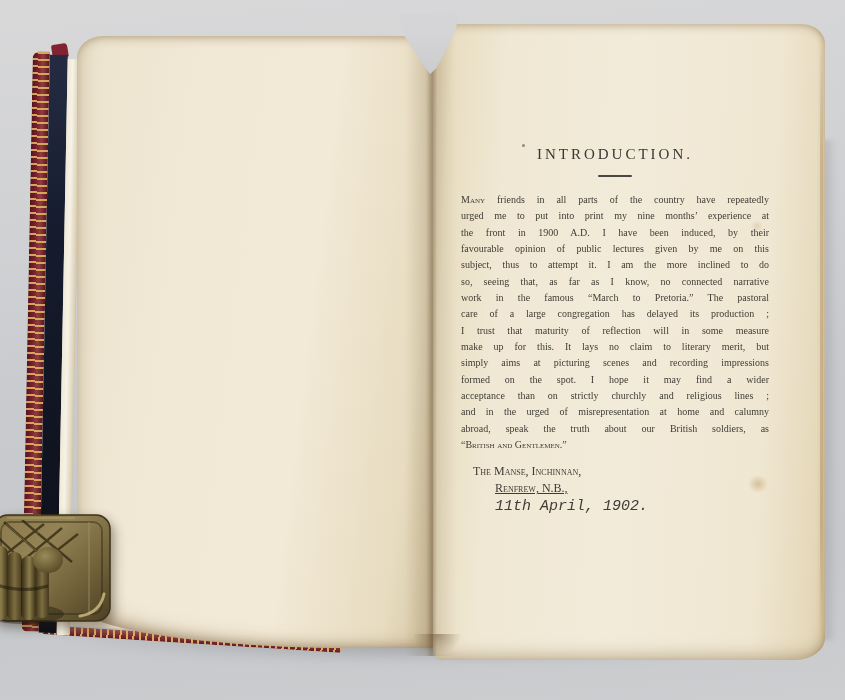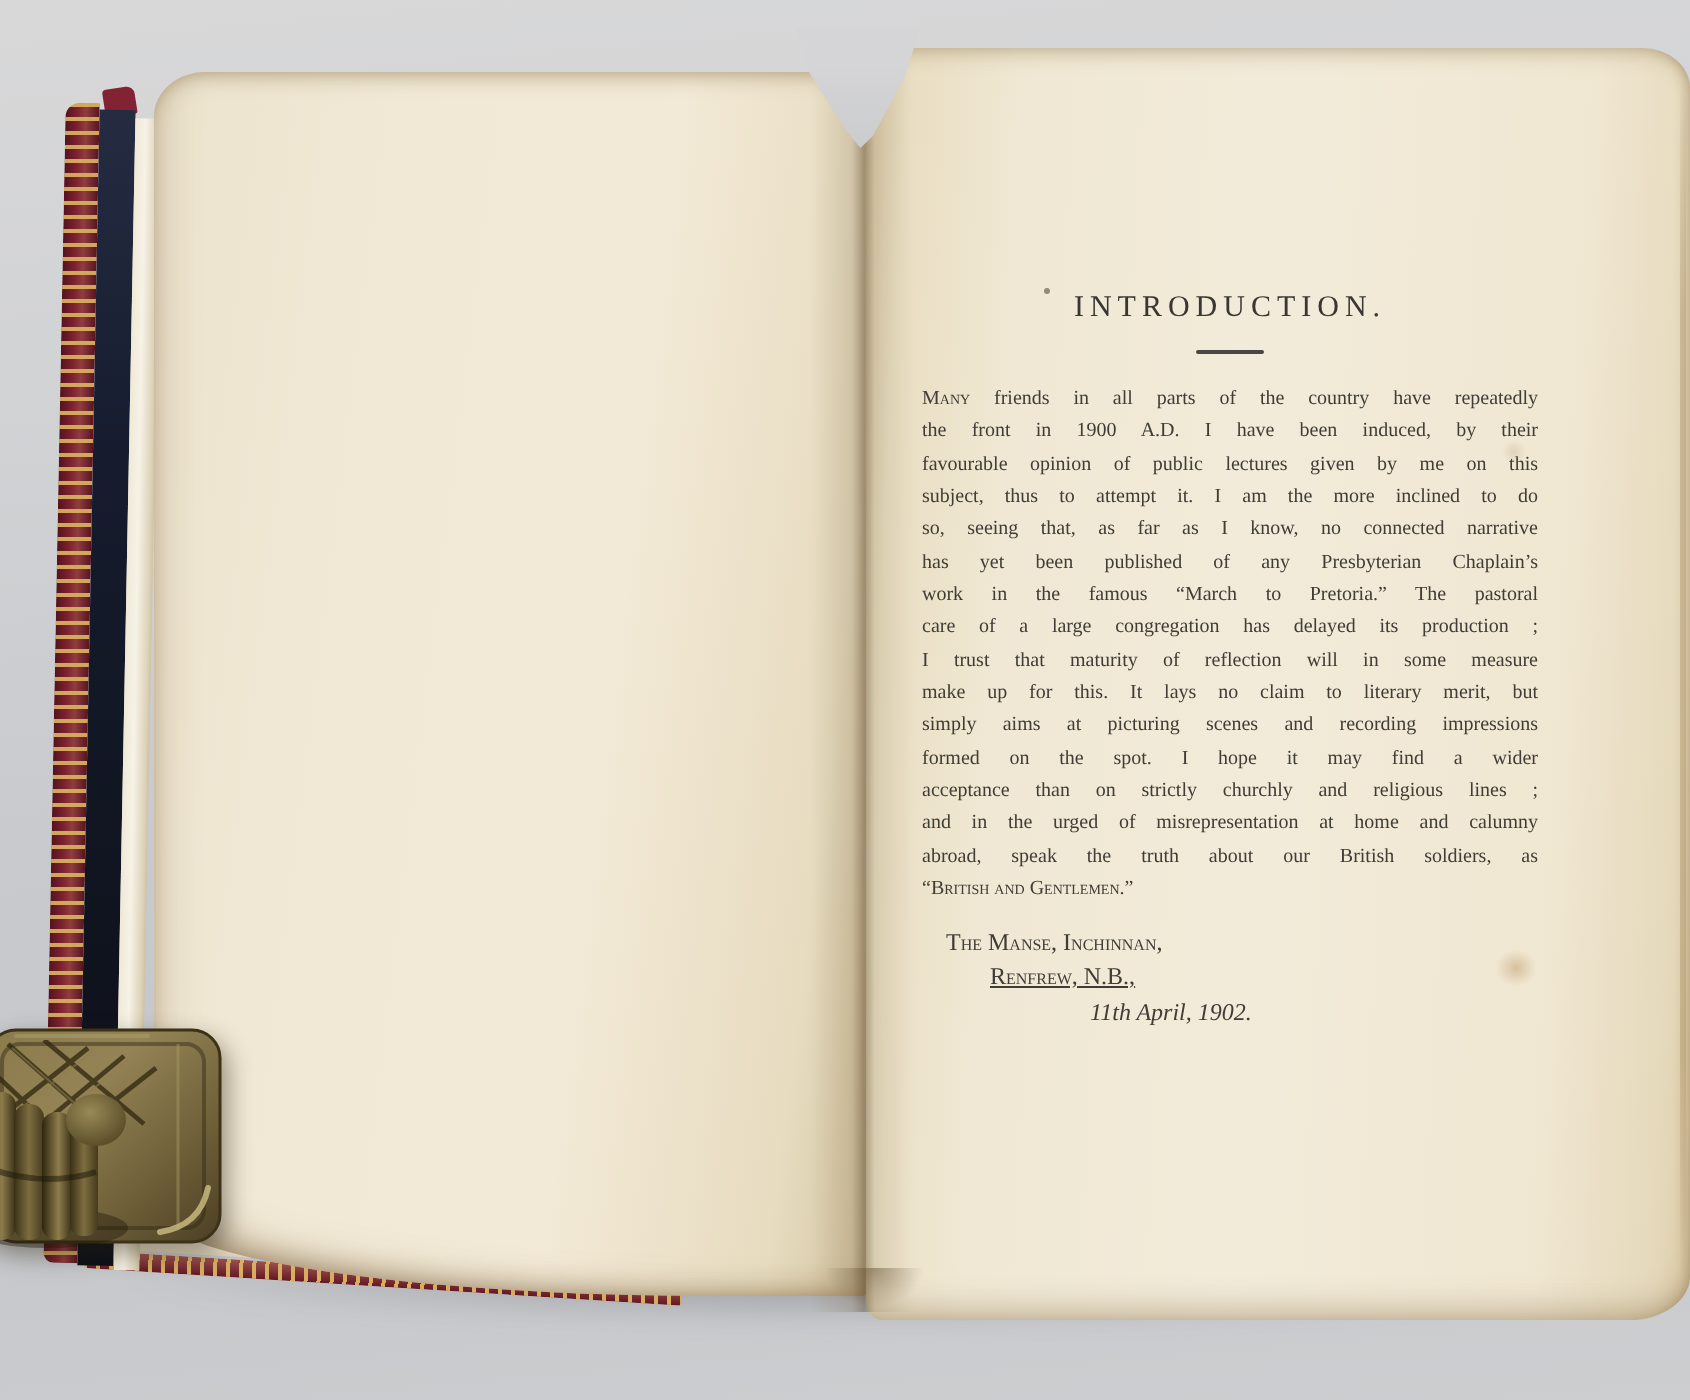--- a/index.html
+++ b/index.html
@@ -47,21 +47,21 @@
     background:linear-gradient(97deg,#ece3cd 0%,#f1e9d6 30%,#f2e9d6 62%,#e7dcc0 88%,#d6c7a5 99%);
     box-shadow:inset 0 8px 10px -6px rgba(140,115,75,.5),
                inset -3px 0 6px -2px rgba(140,110,70,.35),
                inset 0 -10px 12px -8px rgba(120,90,55,.4),
                inset 16px -12px 22px -16px rgba(130,100,60,.4);}
   .page-right{position:absolute;left:433px;top:24px;width:392px;height:636px;z-index:5;
     border-radius:2px 24px 30px 8px / 3px 20px 22px 10px;
     background:linear-gradient(93deg,#d8c8a8 0%,#e9dec2 5%,#f0e8d4 18%,#f2ebd9 48%,#f0e7d2 82%,#e5d8ba 96%,#d9c8a5 100%);
     box-shadow:inset 0 9px 10px -7px rgba(140,115,75,.45),
                inset 0 -14px 16px -10px rgba(120,92,55,.42),
-               inset -4px 0 6px -3px rgba(150,120,80,.45);padding-left:20px;}
+               inset -4px 0 6px -3px rgba(150,120,80,.45);}
   .page-right::after{content:'';position:absolute;right:2px;top:10px;bottom:12px;width:3px;border-radius:2px;
     background:linear-gradient(180deg,rgba(181,155,110,0),rgba(181,155,110,.5) 20%,rgba(181,155,110,.55) 80%,rgba(181,155,110,0));}
 
   
   .gutter{position:absolute;left:405px;top:28px;width:52px;height:628px;z-index:6;pointer-events:none;
     background:linear-gradient(90deg,rgba(115,90,52,0) 0%,rgba(115,90,52,.2) 40%,rgba(82,62,34,.38) 52%,rgba(115,90,52,.14) 62%,rgba(115,90,52,0) 100%);}
   .gutter-notch{position:absolute;left:398px;top:14px;width:62px;height:60px;z-index:7;
     background:linear-gradient(180deg,#d5d5d7 30%,#cbccce 100%);
     clip-path:polygon(0% 0%,100% 0%,88% 40%,62% 90%,52% 100%,40% 85%,10% 36%);}
   .gutter-bottom-shadow{position:absolute;left:412px;top:634px;width:50px;height:20px;z-index:6;
@@ -71,21 +71,21 @@
   .text-block{position:absolute;left:28px;top:122px;width:308px;color:#403c36;}
   .intro-title{font-size:15px;letter-spacing:3px;text-align:center;color:#3a3733;}
   .title-rule{width:34px;height:2px;background:#4a4641;margin:12px auto 0;border-radius:1px;}
   .para{margin-top:15px;font-size:10px;line-height:16.35px;}
   .line{text-align:justify;text-align-last:justify;}
   .line.closing{text-align-last:left;}
   .sc{font-variant:small-caps;}
   .signature{margin-top:9px;font-size:12px;line-height:17.5px;}
   .sig-1{margin-left:12px;font-variant:small-caps;}
   .sig-2{margin-left:34px;font-variant:small-caps;text-decoration:underline;}
-  .sig-3{margin-left:84px;font-style:italic;font-size:12px;}
+  .sig-3{margin-left:34px;font-style:italic;font-size:15px;font-family:Liberation Mono, monospace;}
 
   
   .spot{position:absolute;border-radius:50%;pointer-events:none;}
   .spot1{left:314px;top:450px;width:22px;height:20px;
     background:radial-gradient(rgba(172,130,70,.38),rgba(172,130,70,0) 65%);}
   .spot2{left:318px;top:196px;width:12px;height:12px;
     background:radial-gradient(rgba(160,125,70,.2),rgba(160,125,70,0) 70%);}
   .speck{left:89px;top:120px;width:3px;height:3px;background:rgba(70,60,45,.55);}
 
   
@@ -114,25 +114,25 @@
 
   <div class="page-right">
     <div class="text-block">
       <div class="intro-title">INTRODUCTION.</div>
       <div class="title-rule"></div>
 
       <div class="para">
         <div class="line"><span class="sc">Many</span> <span>friends in all parts of the country have repeatedly</span></div>
 
         <div>
+            <div class="line">urged me to put into print my nine months’ experience at</div>
             <div class="line">the front in 1900 A.D.  I have been induced, by their</div>
             <div class="line">favourable opinion of public lectures given by me on this</div>
             <div class="line">subject, thus to attempt it.  I am the more inclined to do</div>
             <div class="line">so, seeing that, as far as I know, no connected narrative</div>
-            <div class="line">has yet been published of any Presbyterian Chaplain’s</div>
             <div class="line">work in the famous “March to Pretoria.”  The pastoral</div>
             <div class="line">care of a large congregation has delayed its production ;</div>
             <div class="line">I trust that maturity of reflection will in some measure</div>
             <div class="line">make up for this.  It lays no claim to literary merit, but</div>
             <div class="line">simply aims at picturing scenes and recording impressions</div>
             <div class="line">formed on the spot.  I hope it may find a wider</div>
             <div class="line">acceptance than on strictly churchly and religious lines ;</div>
             <div class="line">and in the urged of misrepresentation at home and calumny</div>
             <div class="line">abroad, speak the truth about our British soldiers, as</div>
           </div>

